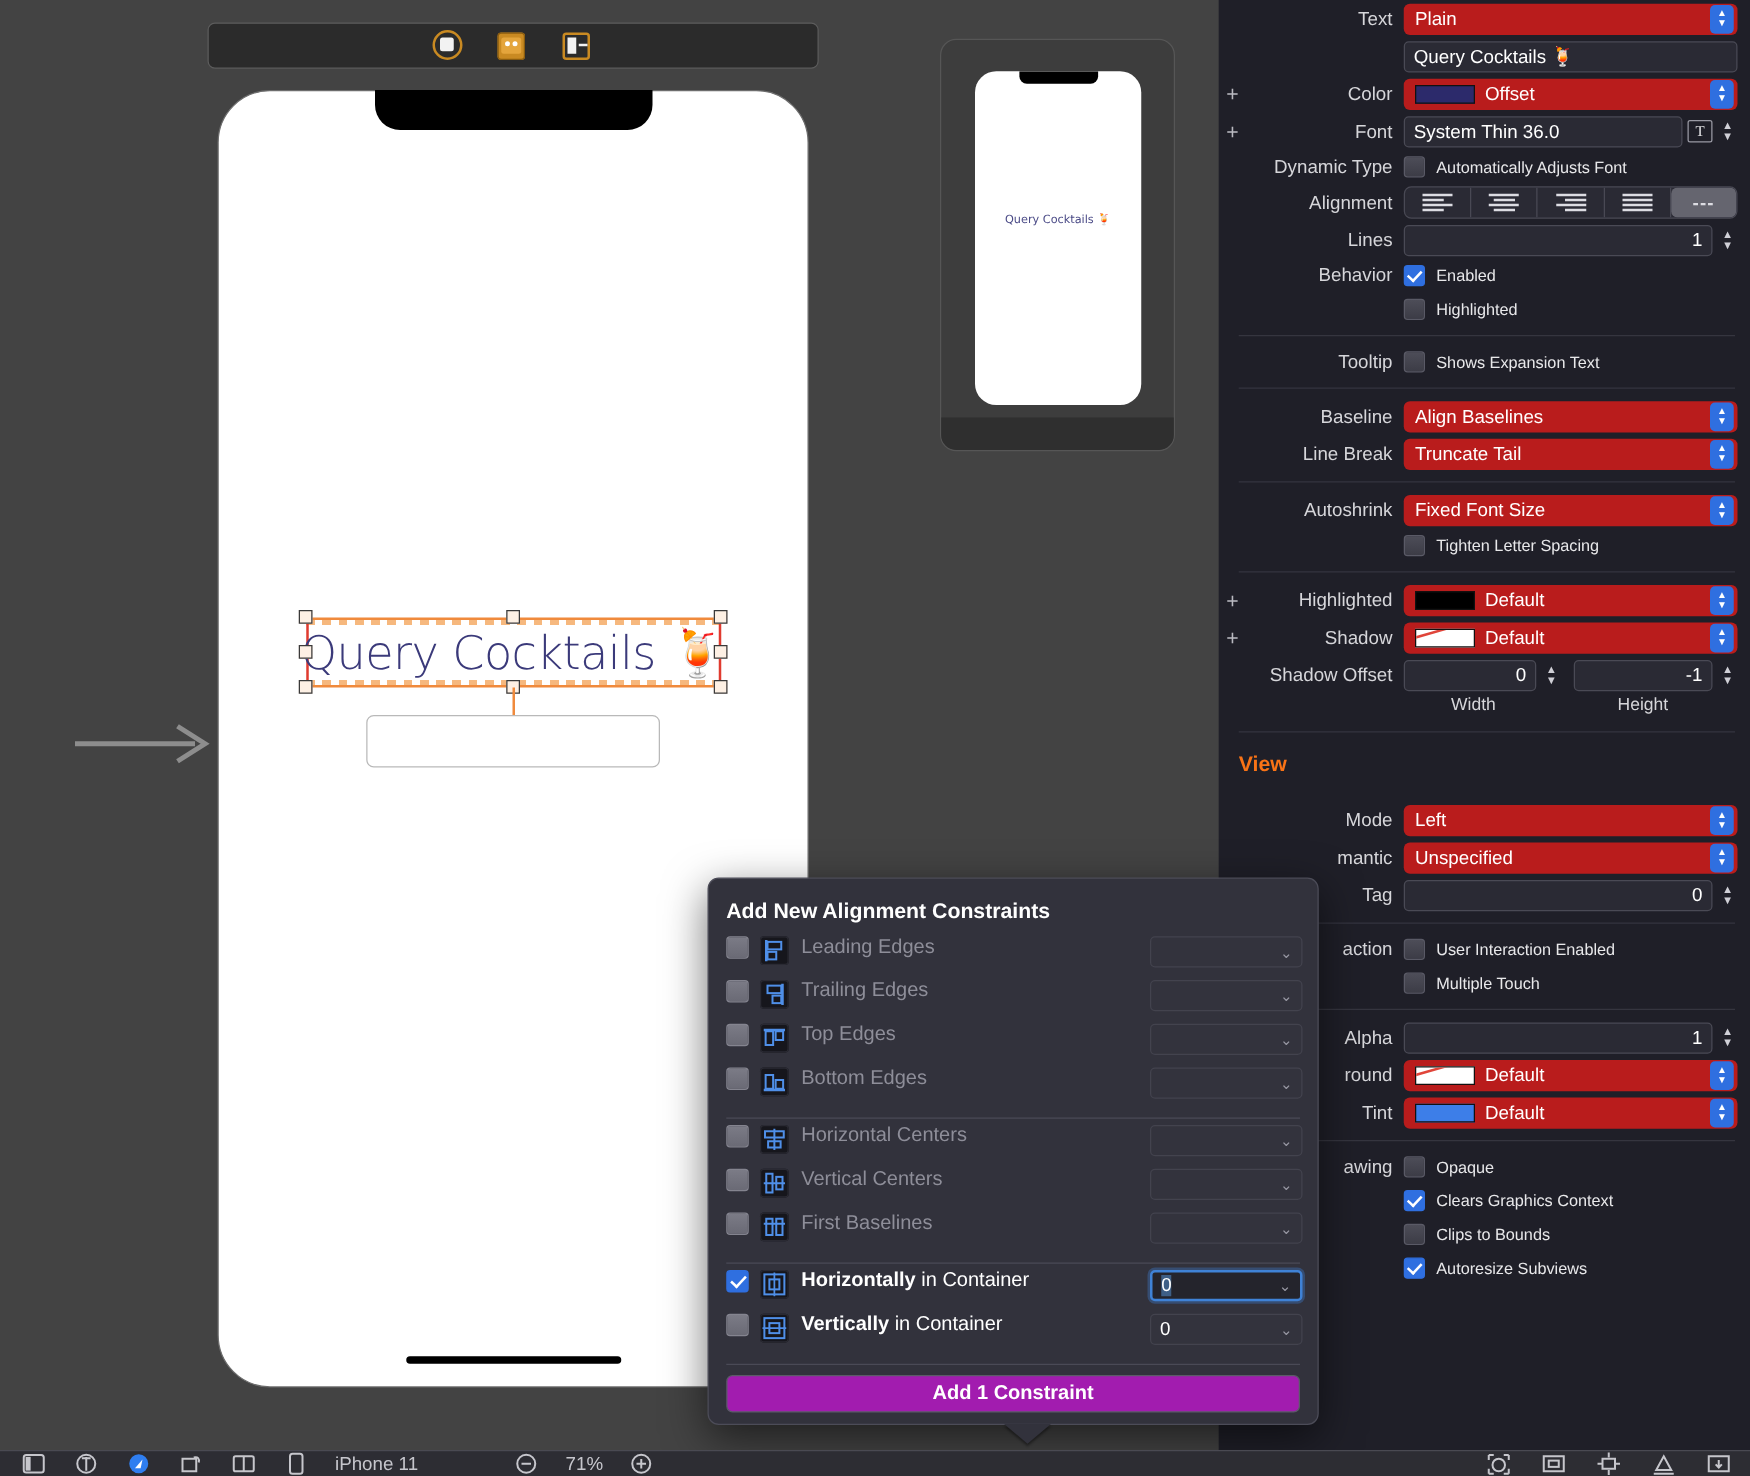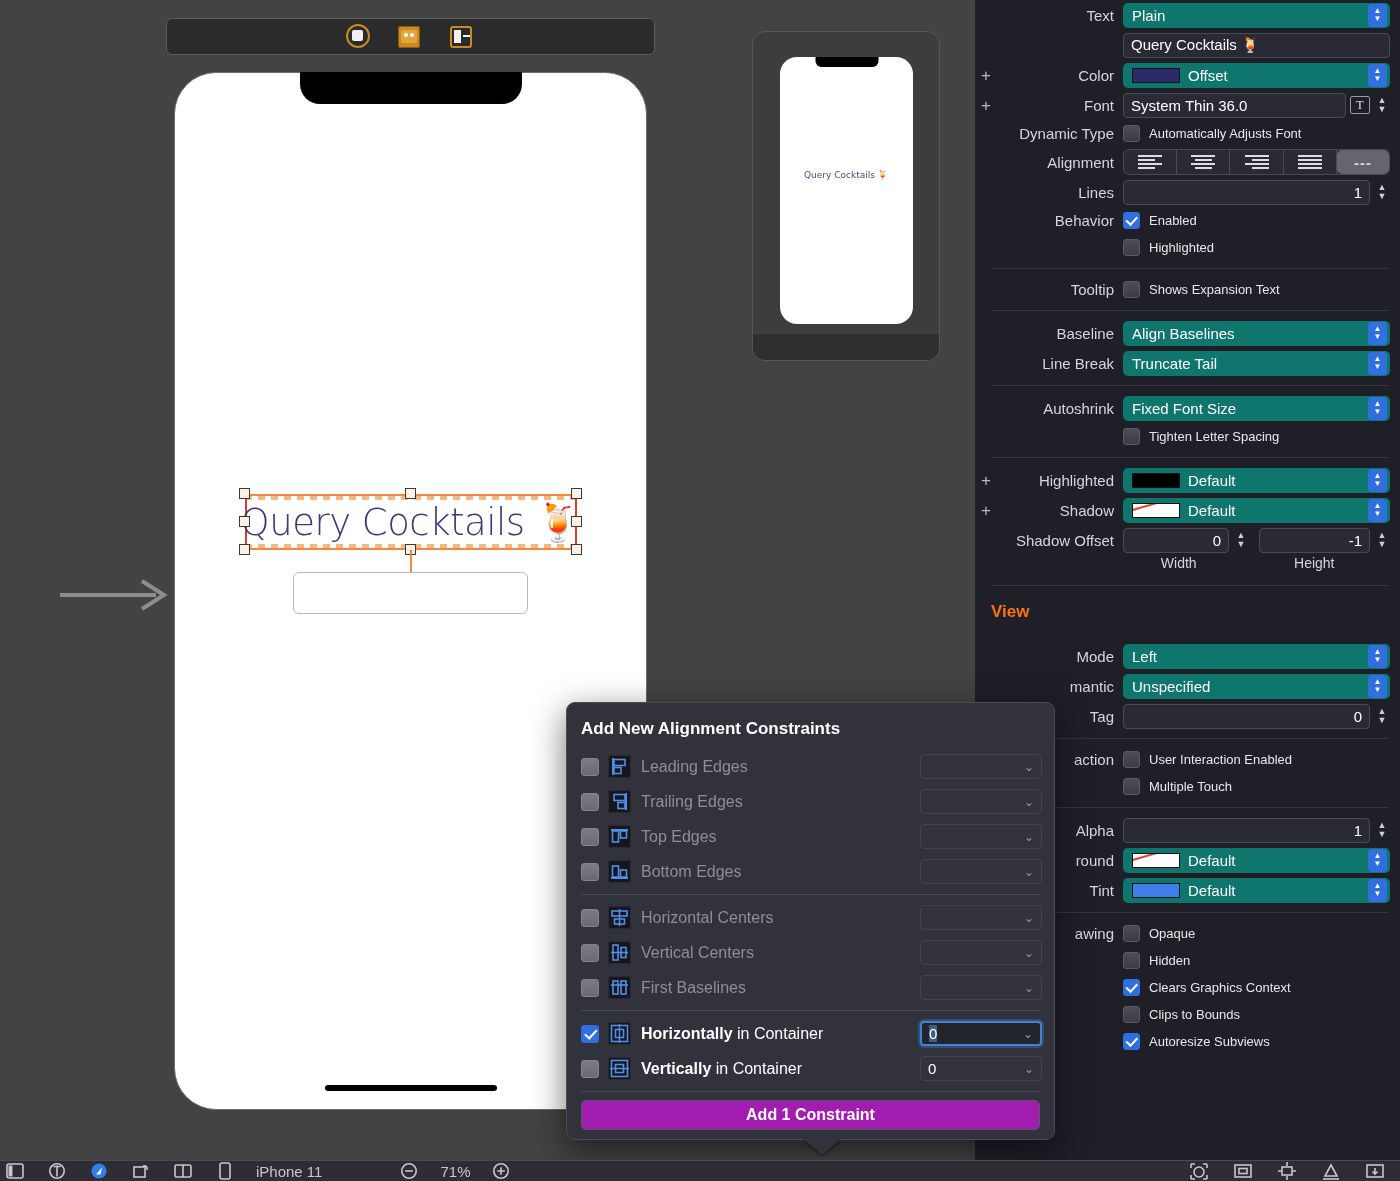--- a/index.html
+++ b/index.html
@@ -155,21 +155,21 @@
     width:22px; text-align:center; color:#b9b9c0; font-size:17px;
     flex:0 0 22px; line-height:1;
   }
   .lab {
     flex: 0 0 auto; width: 126px; text-align:right; padding-right:9px;
     color:#d6d6da; font-size:15px; white-space:nowrap; overflow:hidden;
   }
   .ctl { flex:1 1 auto; display:flex; align-items:center; min-width:0; }
 
   .popup {
-    flex:1 1 auto; height:25px; background:#0f766e; border-radius:5px;
+    flex:1 1 auto; height:25px; background:#b91c1c; border-radius:5px;
     display:flex; align-items:center; padding:0 3px 0 9px;
     position:relative; color:#fff; font-size:15px; min-width:0;
   }
   .popup .pv { flex:1 1 auto; overflow:hidden; white-space:nowrap; }
   .stepper-pop {
     width:19px; height:23px; background:#2f6fe0; border-radius:4px;
     display:flex; flex-direction:column; align-items:center; justify-content:center;
     flex:0 0 19px; color:#fff; font-size:8px; line-height:8px;
   }
   .swatch { width:48px; height:15px; flex:0 0 48px; margin-right:8px; border:1px solid #111; }
@@ -244,21 +244,21 @@
     position:absolute; left:566px; top:702px; width:489px; height:438px;
     background:#32323c; border:1px solid #4c4c58; border-radius:9px;
     box-shadow: 0 10px 34px rgba(0,0,0,.55);
     overflow:hidden;
   }
   .po-title {
     color:#fff; font-size:17px; font-weight:700;
     padding:16px 0 10px 14px;
   }
   .po-row {
-    display:flex; align-items:center; height:35px; padding:0 12px 0 14px;
+    display:flex; align-items:flex-start; height:35px; padding:0 12px 0 14px;
   }
   .po-cb {
     width:18px; height:18px; border-radius:3px; flex:0 0 18px;
     background:linear-gradient(#7b7b86,#6a6a75); border:1px solid #84848f; margin-right:9px;
   }
   .po-cb.on{
     background:#2f6fe0; border-color:#2f6fe0;
     display:flex; align-items:center; justify-content:center;
   }
   .po-cb.on::after{
@@ -296,21 +296,21 @@
     position:absolute; left:803px; top:1139px; width:0; height:0;
     border-left:19px solid transparent; border-right:19px solid transparent;
     border-top:16px solid #32323c;
     filter: drop-shadow(0 2px 1px rgba(0,0,0,.4));
   }
 
   
   .bottombar {
     position:absolute; left:0; top:1160px; width:1400px; height:21px;
     background:#2d2d33; border-top:1px solid #4a4a52;
-    display:flex; align-items:center; padding-left:4px; gap:20px;
+    display:flex; align-items:center; padding-left:16px; gap:20px;
     overflow:hidden;
   }
   .bb-ic { width:22px; height:22px; color:#c6c6cc; flex:0 0 22px; }
   .bb-ic.act { color:#2f7ef0; }
   .bb-text { color:#c6c6cc; font-size:15px; white-space:nowrap; }
   .bb-gap { width:36px; flex:0 0 36px; }
   .bb-right { margin-left:auto; display:flex; align-items:center; gap:22px; padding-right:14px; }
 </style>
 </head>
 <body>
@@ -685,28 +685,20 @@
 
     <div class="row tight">
       <div class="plus"></div>
       <div class="lab">awing</div>
       <div class="ctl">
         <span class="cb"></span>
         <span class="cbtext">Opaque</span>
       </div>
     </div>
 
-    <div class="row tight">
-      <div class="plus"></div>
-      <div class="lab"></div>
-      <div class="ctl">
-        <span class="cb"></span>
-        <span class="cbtext">Hidden</span>
-      </div>
-    </div>
 
     <div class="row tight">
       <div class="plus"></div>
       <div class="lab"></div>
       <div class="ctl">
         <span class="cb on"></span>
         <span class="cbtext">Clears Graphics Context</span>
       </div>
     </div>
 

